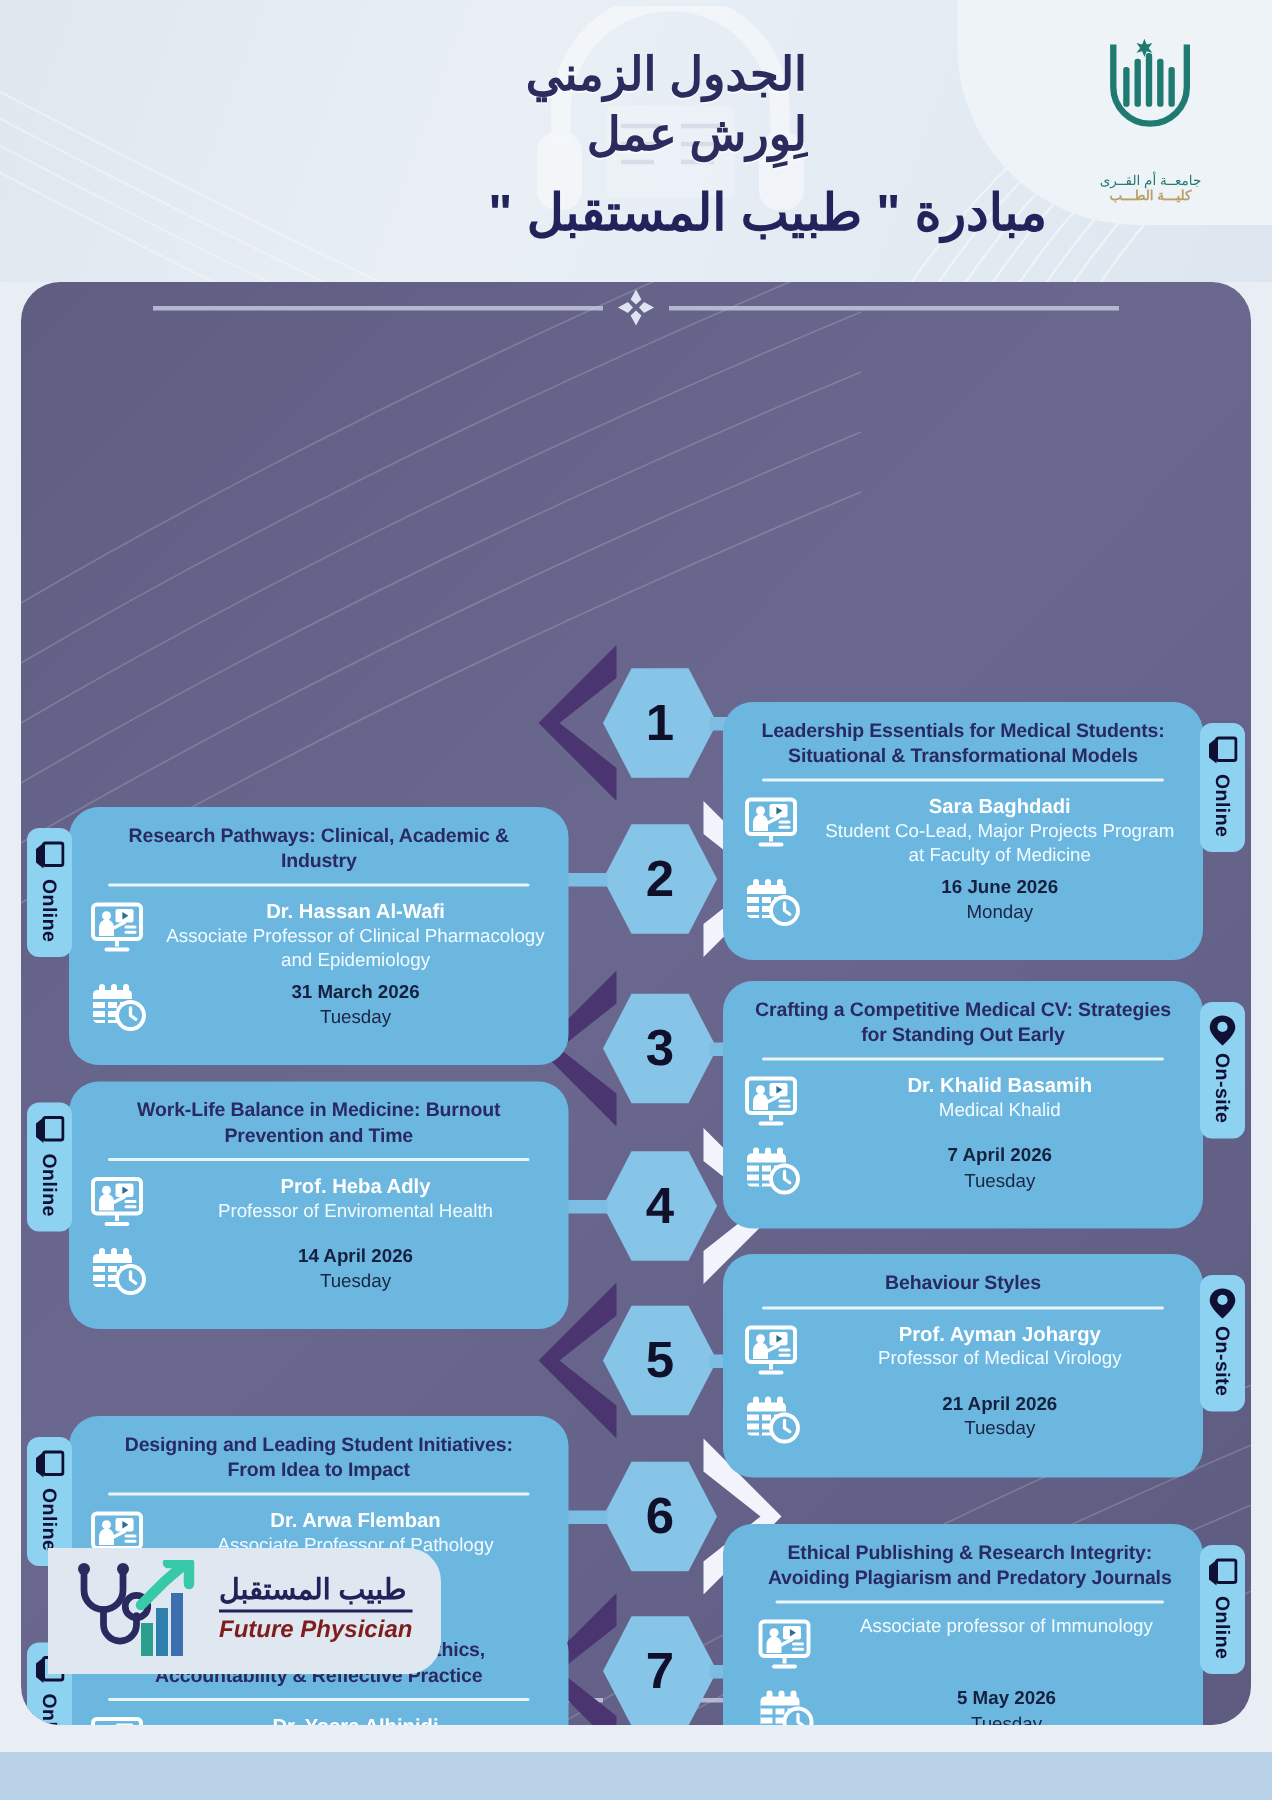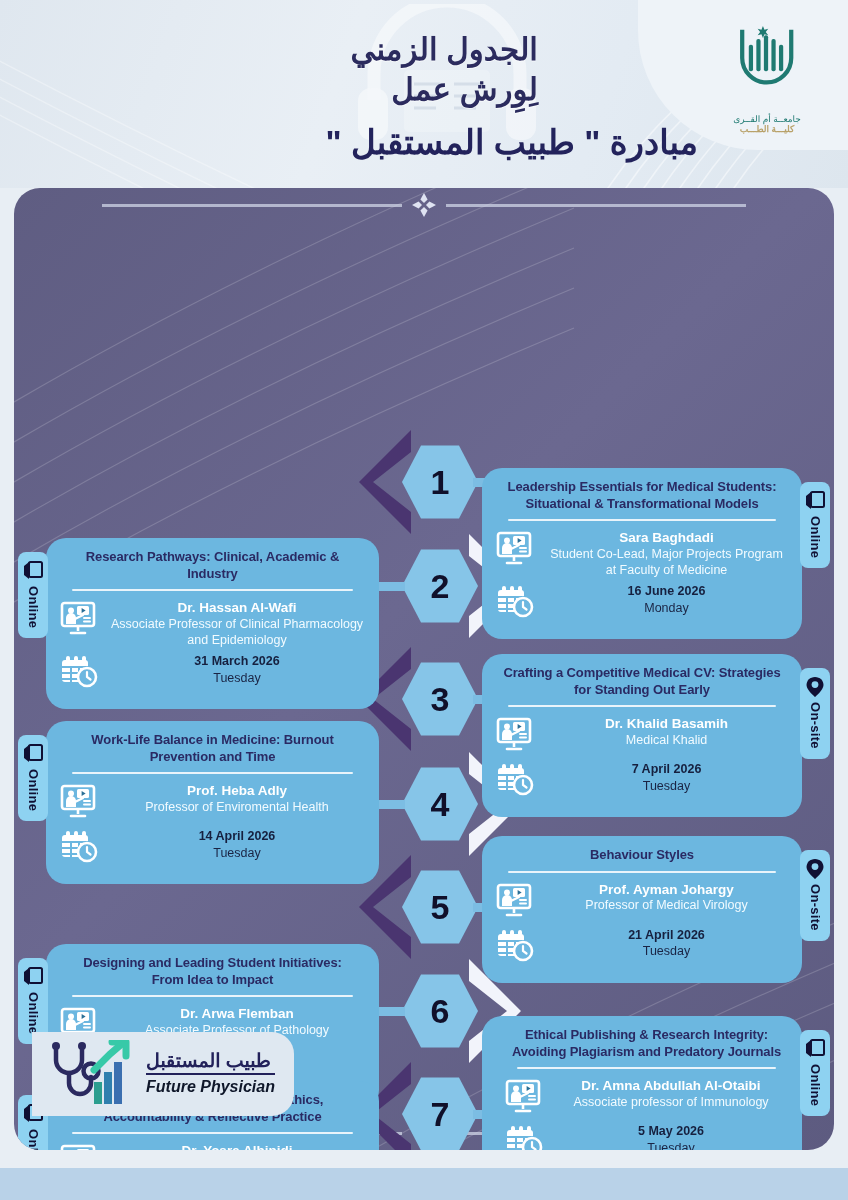--- a/index.html
+++ b/index.html
@@ -114,21 +114,21 @@
   }
 
   
   .footlogo {
     position:absolute; left:18px; bottom:34px; width:262px; height:84px;
     background:#dfe8f1; border-radius:0 22px 22px 0;
     display:flex; align-items:center; gap:8px; padding:8px 14px 8px 10px;
   }
   .fl-text { text-align:left; direction:rtl; }
   .fl-ar { font-size:19px; font-weight:bold; color:#22215a; line-height:1; }
-  .fl-en { font-size:16px; font-weight:bold; font-style:italic; color:#0f172a; line-height:1.3; direction:ltr;}
+  .fl-en { font-size:16px; font-weight:bold; font-style:italic; color:#7f1d1d; line-height:1.3; direction:ltr;}
   .fl-div { height:2px; background:#22215a; margin:3px 0 2px; }
 
   .bottombar {
     position:absolute; left:0; bottom:0; width:848px; height:32px;
     background:#b9d2e8;
   }
 </style>
 </head>
 <body>
 
@@ -635,21 +635,20 @@
     <path d="M6 24 v-6 a5 5 0 0 1 10 0 v6 z" fill="#fff"></path>
     <path d="M15 19 l8-4" stroke="#fff" stroke-width="2.2" fill="none" stroke-linecap="round"></path>
     <g stroke="#fff" stroke-width="2" stroke-linecap="round">
       <line x1="24" y1="18" x2="30" y2="18"></line>
                 <line x1="24" y1="21.5" x2="30" y2="21.5"></line>
     </g>
     <line x1="18" y1="26" x2="18" y2="31" stroke="#fff" stroke-width="2.6"></line>
     <line x1="11" y1="33" x2="25" y2="33" stroke="#fff" stroke-width="2.6" stroke-linecap="round"></line>
   </svg></div>
       <div class="txt">
-        <div class="sp-name">Dr. Amna Abdullah Al-Otaibi</div>
         <div class="sp-role">Associate professor of Immunology</div>
       </div>
     </div>
     <div class="row">
       <div class="ico"><svg width="40" height="36" viewBox="0 0 40 36">
     <rect x="2" y="6" width="26" height="22" rx="3" fill="#fff"></rect>
     <rect x="6" y="2" width="4" height="7" rx="2" fill="#fff"></rect>
     <rect x="14" y="2" width="4" height="7" rx="2" fill="#fff"></rect>
     <rect x="22" y="2" width="4" height="7" rx="2" fill="#fff"></rect>
     <g stroke="#6cb7e0" stroke-width="2">

